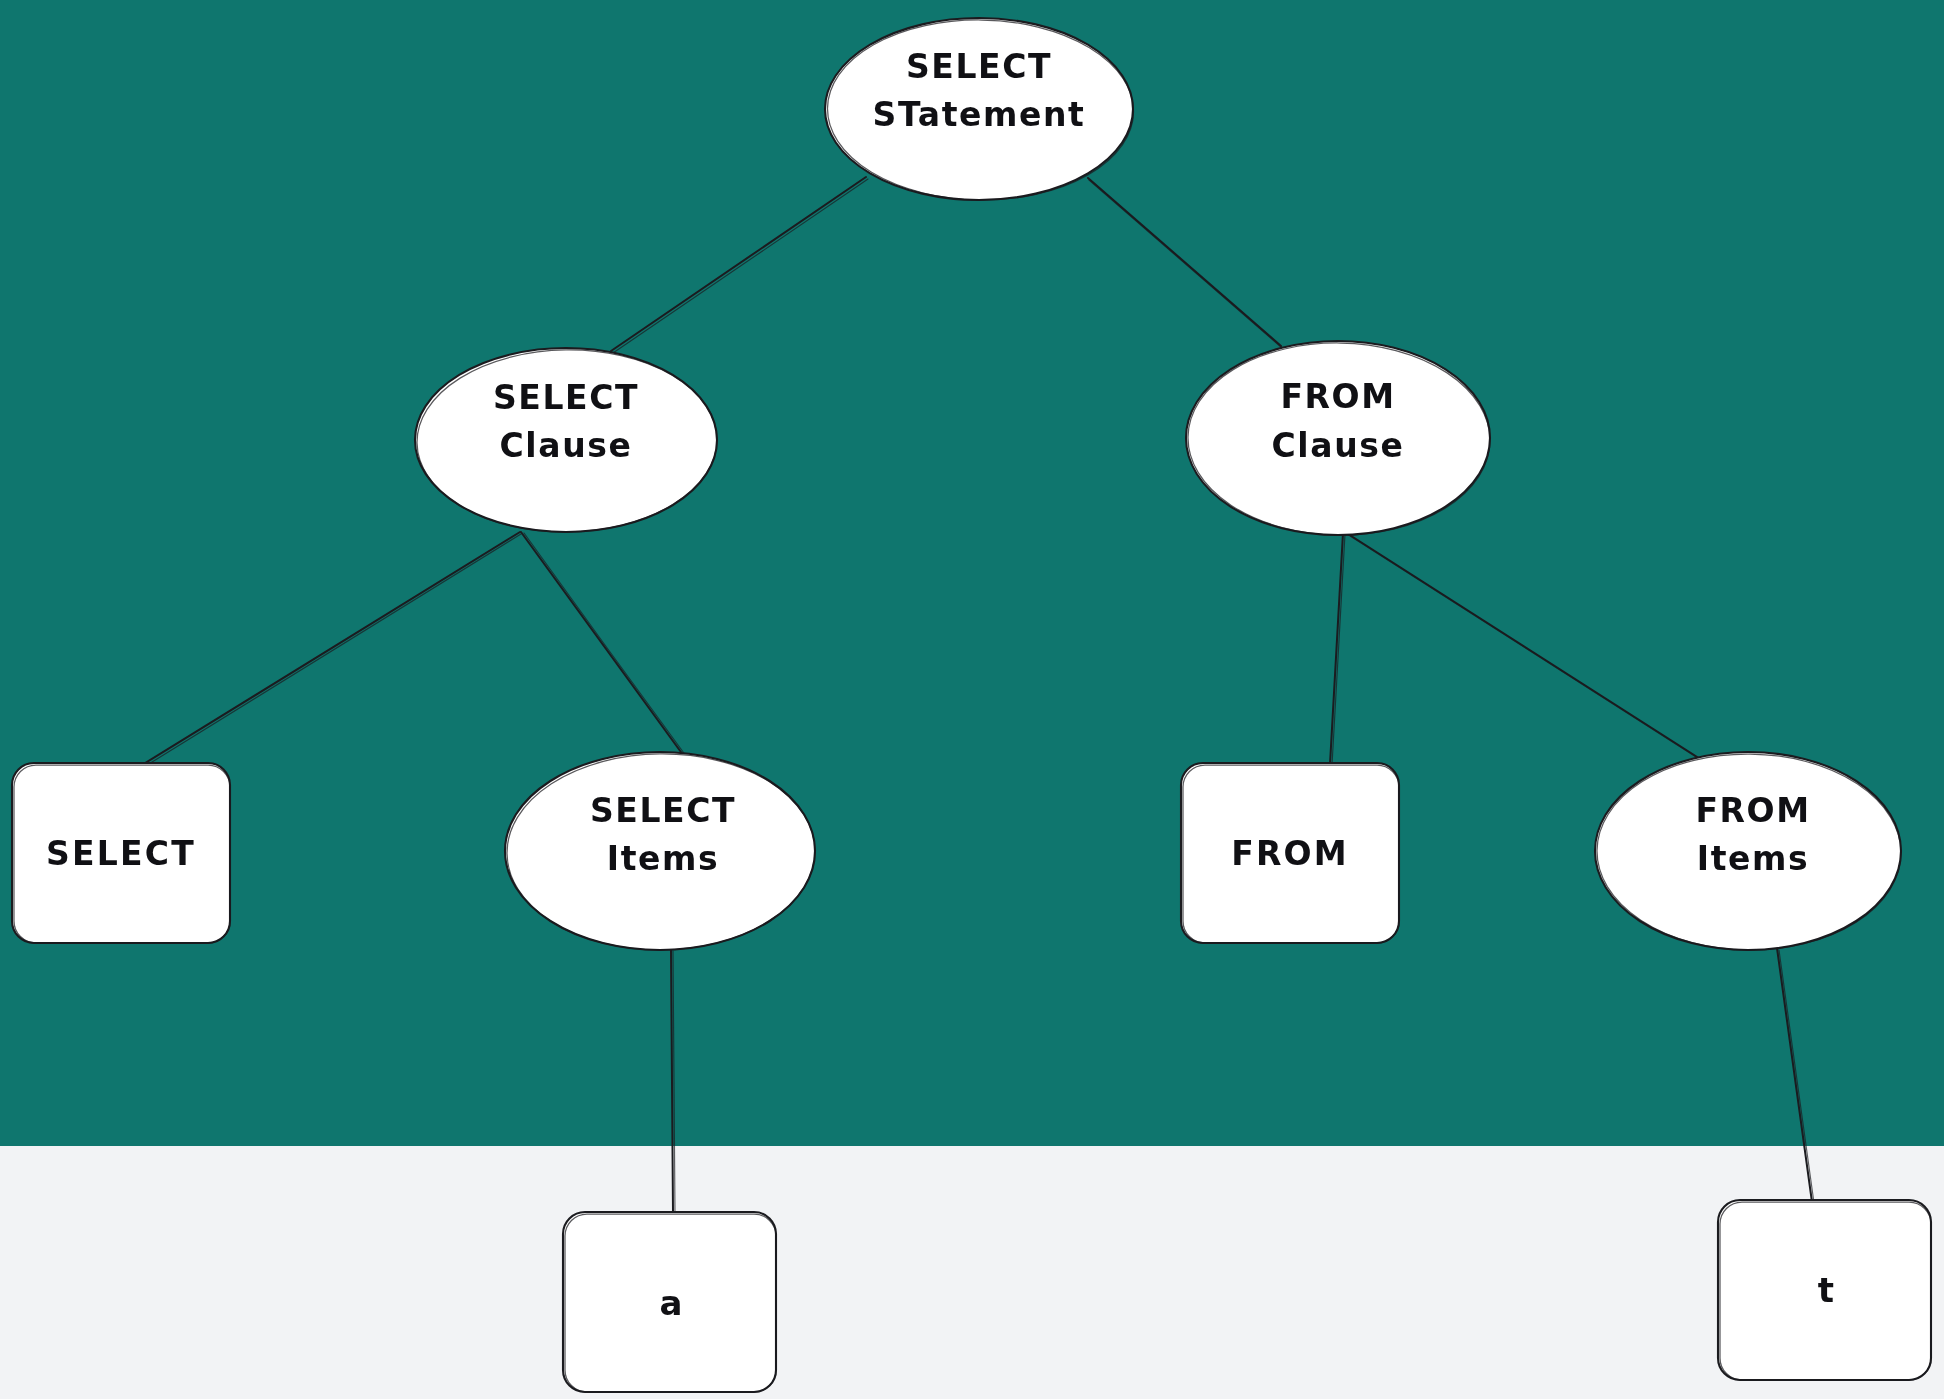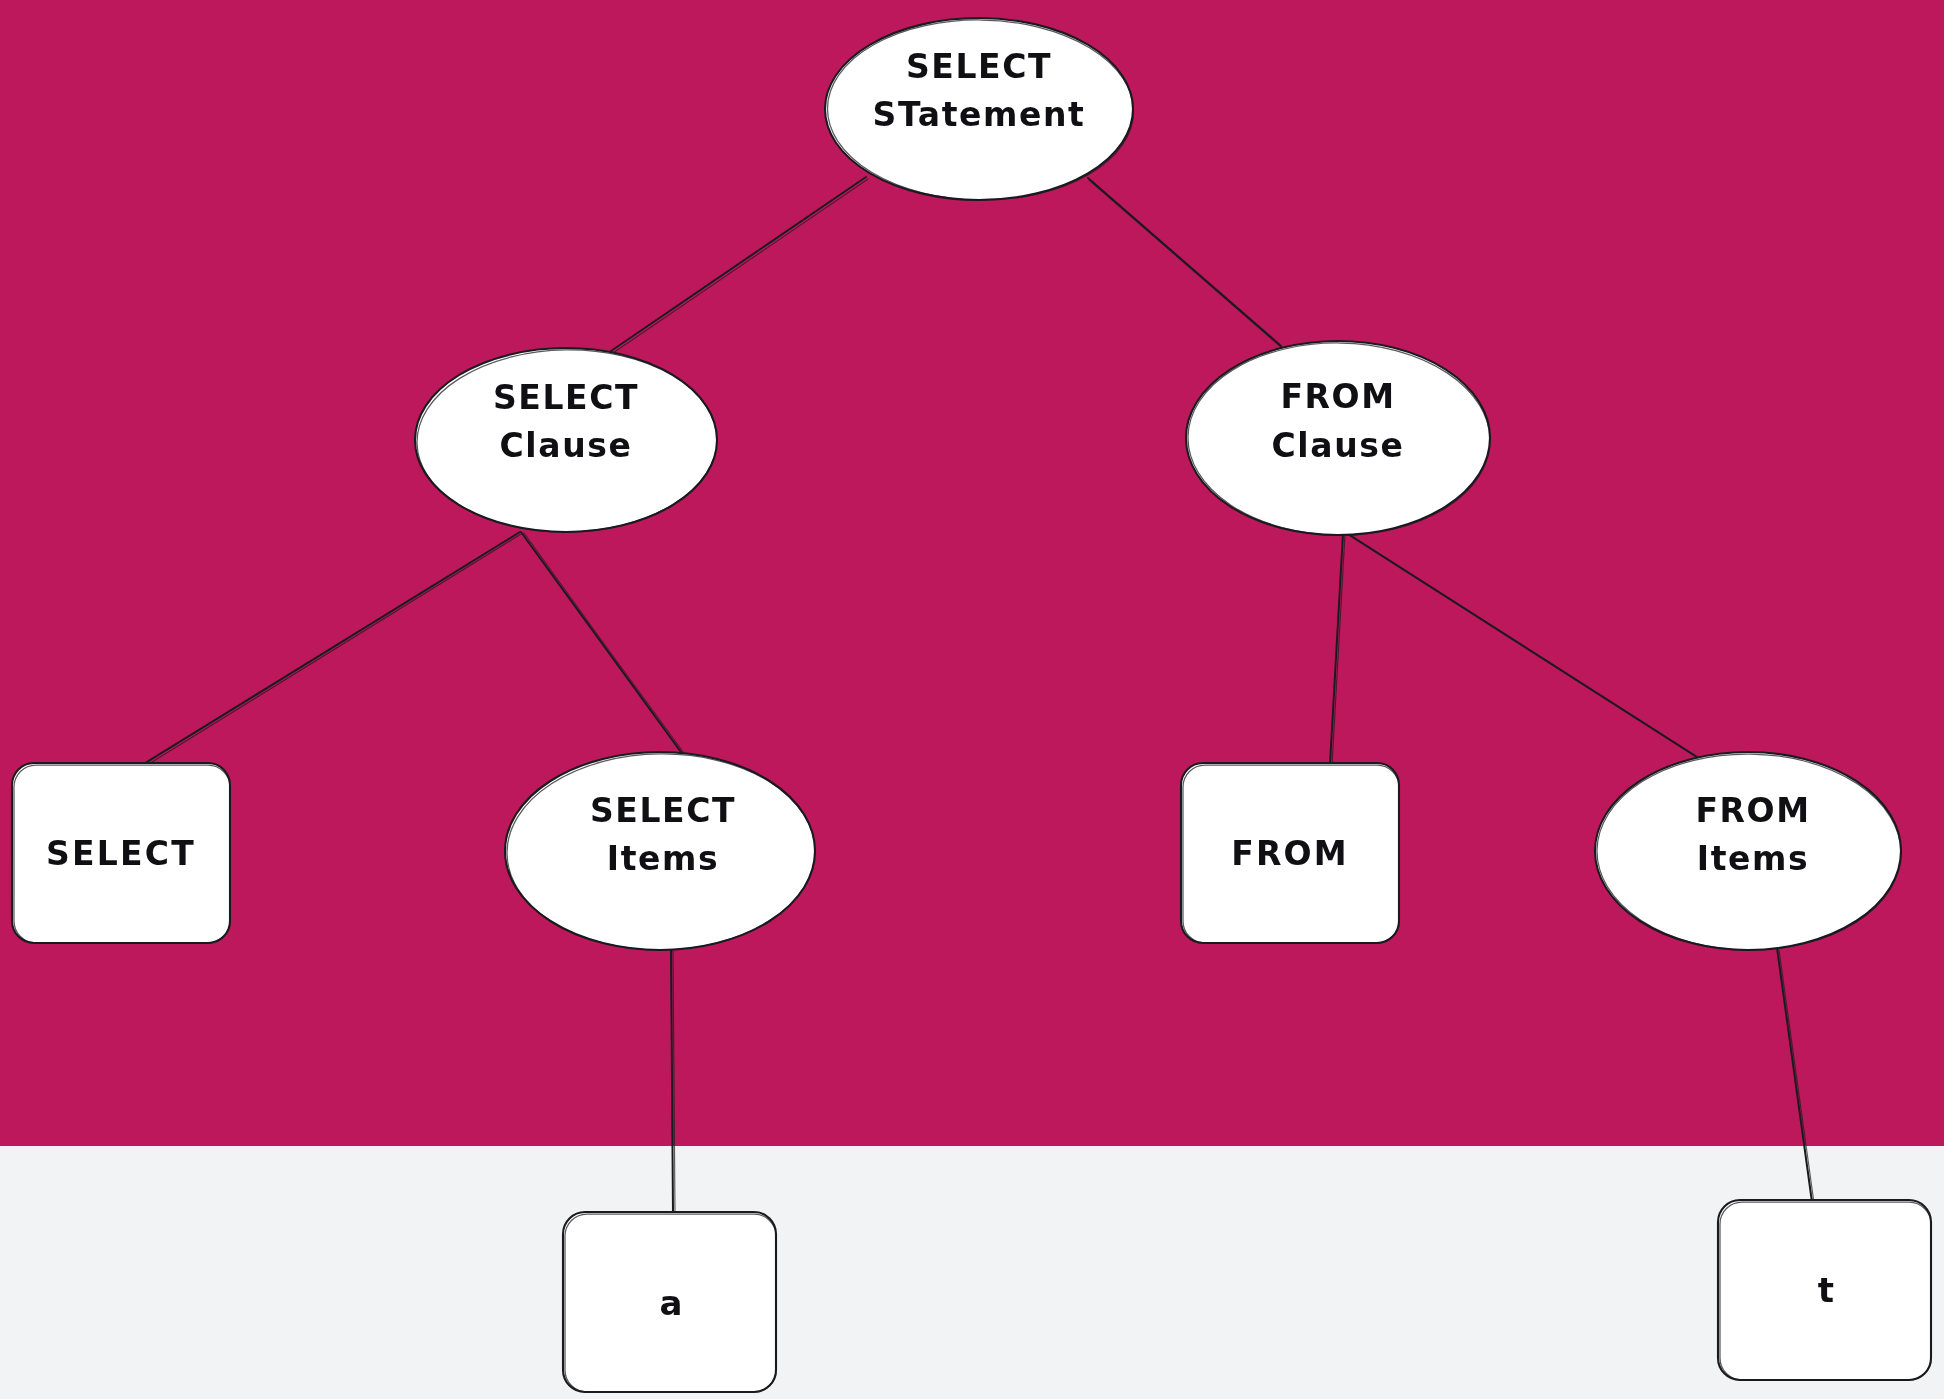--- a/index.html
+++ b/index.html
@@ -10,21 +10,21 @@
   body {
     width: 1944px;
     height: 1399px;
     overflow: hidden;
     font-family: "DejaVu Sans", sans-serif;
   }
   #canvas {
     position: relative;
     width: 1944px;
     height: 1146px;
-    background: #be185d;
+    background: #0f766e;
   }
   svg.diagram {
     position: absolute;
     top: 0;
     left: 0;
     width: 1944px;
     height: 1399px;
     display: block;
   }
   .node-shape {

